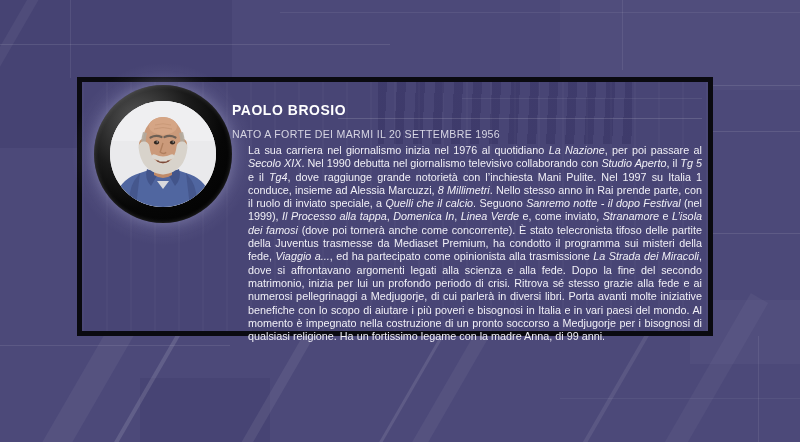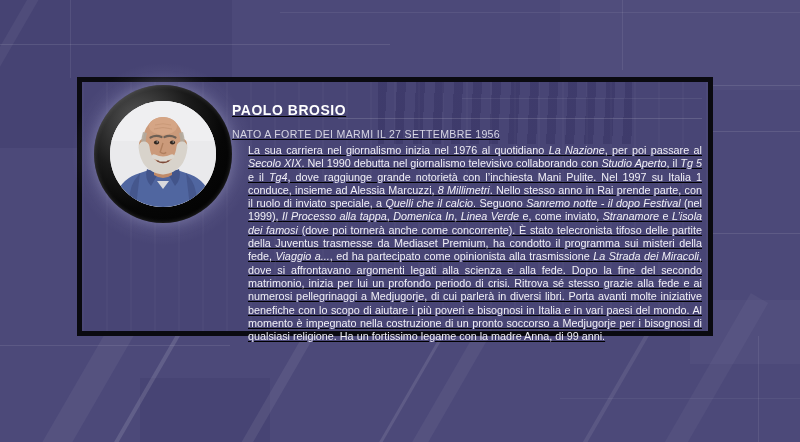--- a/index.html
+++ b/index.html
@@ -80,21 +80,21 @@
     display: flex; align-items: center; justify-content: center;
   }
   .photo-inner {
     width: 106px; height: 106px; border-radius: 50%;
     overflow: hidden; background: #e9e9ea;
   }
   .photo-inner svg { display: block; width: 106px; height: 106px; }
 
   
   .card-content {
-    position: absolute; left: 150px; top: 20px; width: 470px; text-decoration: underline;
+    position: absolute; left: 150px; top: 20px; width: 470px;
   }
   .profile-name {
     margin: 0; color: #ffffff;
     font-size: 14.5px; font-weight: bold; letter-spacing: 0.6px;
     line-height: 16px;
     transform: scaleX(0.96); transform-origin: left center;
   }
   .birth-info {
     margin: 10px 0 0 0; color: #d6d5e3;
     font-size: 10.6px; letter-spacing: 0.3px; line-height: 12px;
@@ -182,16 +182,16 @@
         <ellipse cx="46.5" cy="41.5" rx="2.6" ry="2" fill="#2e2620"></ellipse>
         <ellipse cx="62.5" cy="41.5" rx="2.6" ry="2" fill="#2e2620"></ellipse>
         <circle cx="47.2" cy="40.9" r="0.6" fill="#f0ece6"></circle>
         <circle cx="63.2" cy="40.9" r="0.6" fill="#f0ece6"></circle>
       </svg>
     </div>
   </div>
 
   <div class="card-content">
     <h1 class="profile-name">PAOLO BROSIO</h1>
-    <p class="birth-info">NATO A FORTE DEI MARMI IL 27 SETTEMBRE 1956</p>
+    <p class="birth-info">NATO A FORTE DEI MARMI IL 20 SETTEMBRE 1956</p>
     <p class="bio"><span>La sua carriera nel giornalismo inizia nel 1976 al quotidiano </span><i>La Nazione</i><span>, per poi passare al </span><i>Secolo XIX</i><span>. Nel 1990 debutta nel giornalismo televisivo collaborando con </span><i>Studio Aperto</i><span>, il </span><i>Tg 5</i><span> e il </span><i>Tg4</i><span>, dove raggiunge grande notorietà con l’inchiesta Mani Pulite. Nel 1997 su Italia 1 conduce, insieme ad Alessia Marcuzzi, </span><i>8 Millimetri</i><span>. Nello stesso anno in Rai prende parte, con il ruolo di inviato speciale, a </span><i>Quelli che il calcio</i><span>. Seguono </span><i>Sanremo notte - il dopo Festival</i><span> (nel 1999), </span><i>Il Processo alla tappa</i><span>, </span><i>Domenica In</i><span>, </span><i>Linea Verde</i><span> e, come inviato, </span><i>Stranamore</i><span> e </span><i>L’isola dei famosi</i><span> (dove poi tornerà anche come concorrente). È stato telecronista tifoso delle partite della Juventus trasmesse da Mediaset Premium, ha condotto il programma sui misteri della fede, </span><i>Viaggio a...</i><span>, ed ha partecipato come opinionista alla trasmissione </span><i>La Strada dei Miracoli</i><span>, dove si affrontavano argomenti legati alla scienza e alla fede. Dopo la fine del secondo matrimonio, inizia per lui un profondo periodo di crisi. Ritrova sé stesso grazie alla fede e ai numerosi pellegrinaggi a Medjugorje, di cui parlerà in diversi libri. Porta avanti molte iniziative benefiche con lo scopo di aiutare i più poveri e bisognosi in Italia e in vari paesi del mondo. Al momento è impegnato nella costruzione di un pronto soccorso a Medjugorje per i bisognosi di qualsiasi religione. Ha un fortissimo legame con la madre Anna, di 99 anni.</span></p>
   </div>
 </div>
 
 </body></html>

